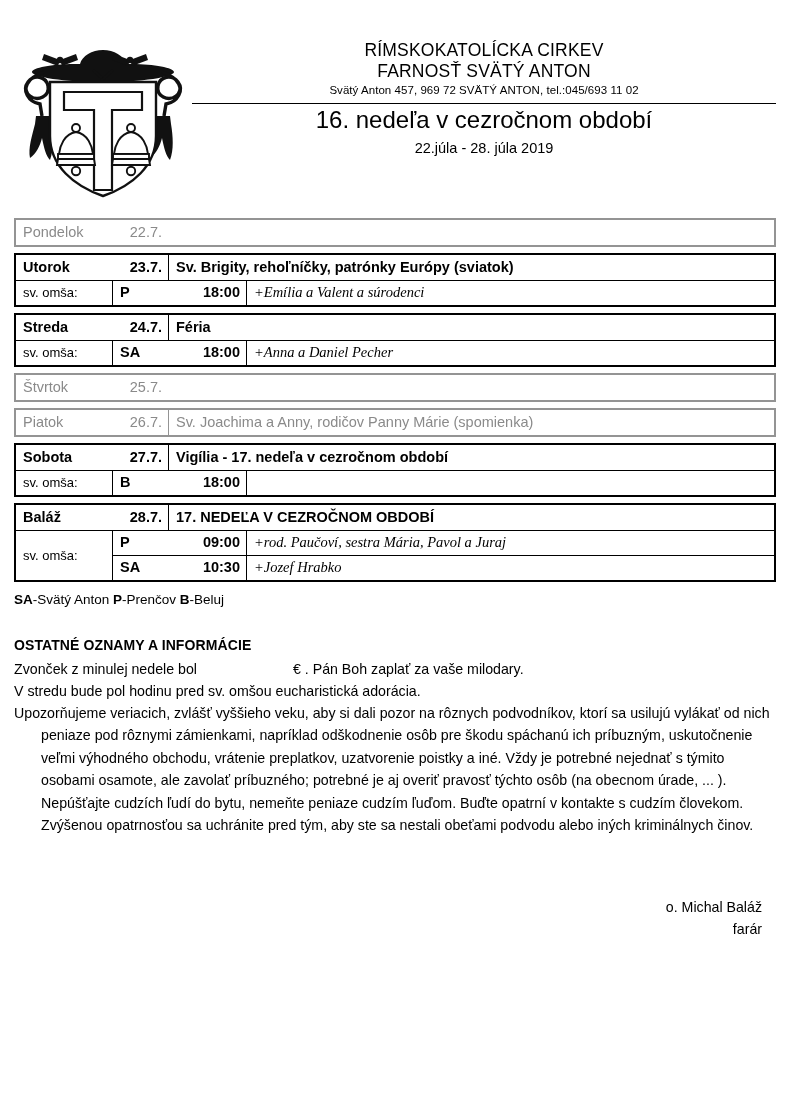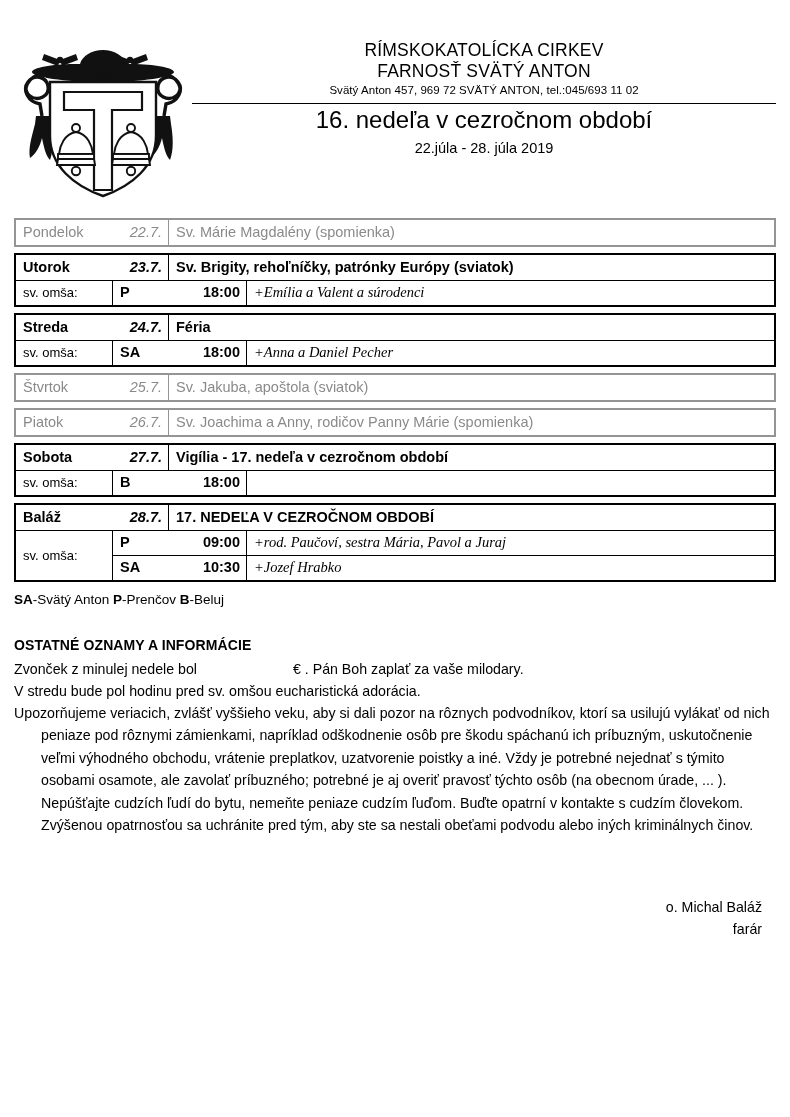--- a/index.html
+++ b/index.html
@@ -140,21 +140,20 @@
 
   .r-day {
     font-size: 14.5px;
     font-weight: bold;
     line-height: 20px;
   }
   .r-date {
     font-size: 14.5px;
     font-weight: bold;
     line-height: 20px;
-    font-style: italic;
   }
   .r-feast {
     font-size: 14.5px;
     font-weight: bold;
     line-height: 20px;
     white-space: nowrap;
   }
   .r-masslabel {
     font-size: 13px;
     font-weight: normal;
@@ -307,23 +306,20 @@
 <div class="schedule">
 
   <div class="day-block muted">
     <div class="row">
       <div class="c-day">
           <span class="r-day">Pondelok</span>
         </div>
       <div class="c-time">
           <span class="r-date">22.7.</span>
         </div>
-      <div class="c-body">
-          <span class="r-feast">Sv. Márie Magdalény (spomienka)</span>
-        </div>
     </div>
   </div>
 
   <div class="day-block">
     <div class="row">
       <div class="c-day">
           <span class="r-day">Utorok</span>
         </div>
       <div class="c-time">
           <span class="r-date">23.7.</span>
@@ -376,23 +372,20 @@
     </div>
   </div>
 
   <div class="day-block muted">
     <div class="row">
       <div class="c-day">
           <span class="r-day">Štvrtok</span>
         </div>
       <div class="c-time">
           <span class="r-date">25.7.</span>
-        </div>
-      <div class="c-body">
-          <span class="r-feast">Sv. Jakuba, apoštola (sviatok)</span>
         </div>
     </div>
   </div>
 
   <div class="day-block muted">
     <div class="row">
       <div class="c-day">
           <span class="r-day">Piatok</span>
         </div>
       <div class="c-time">

